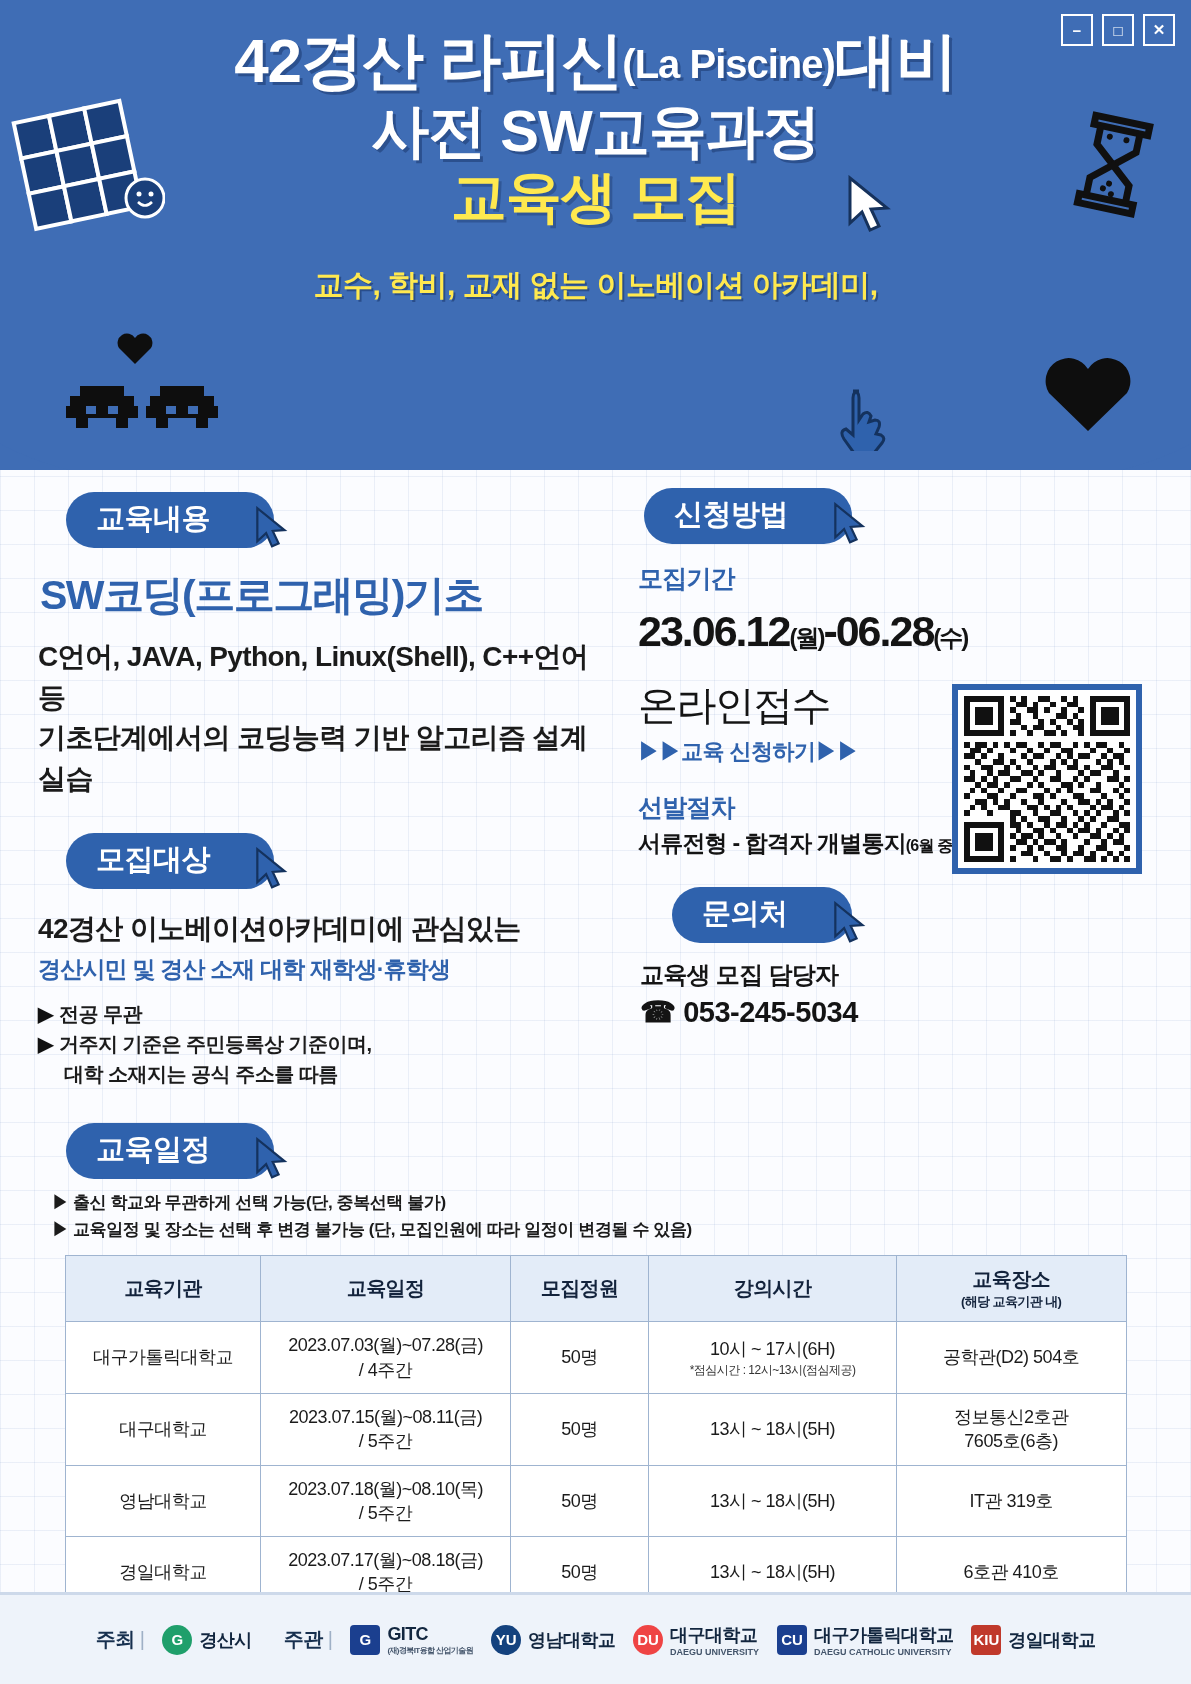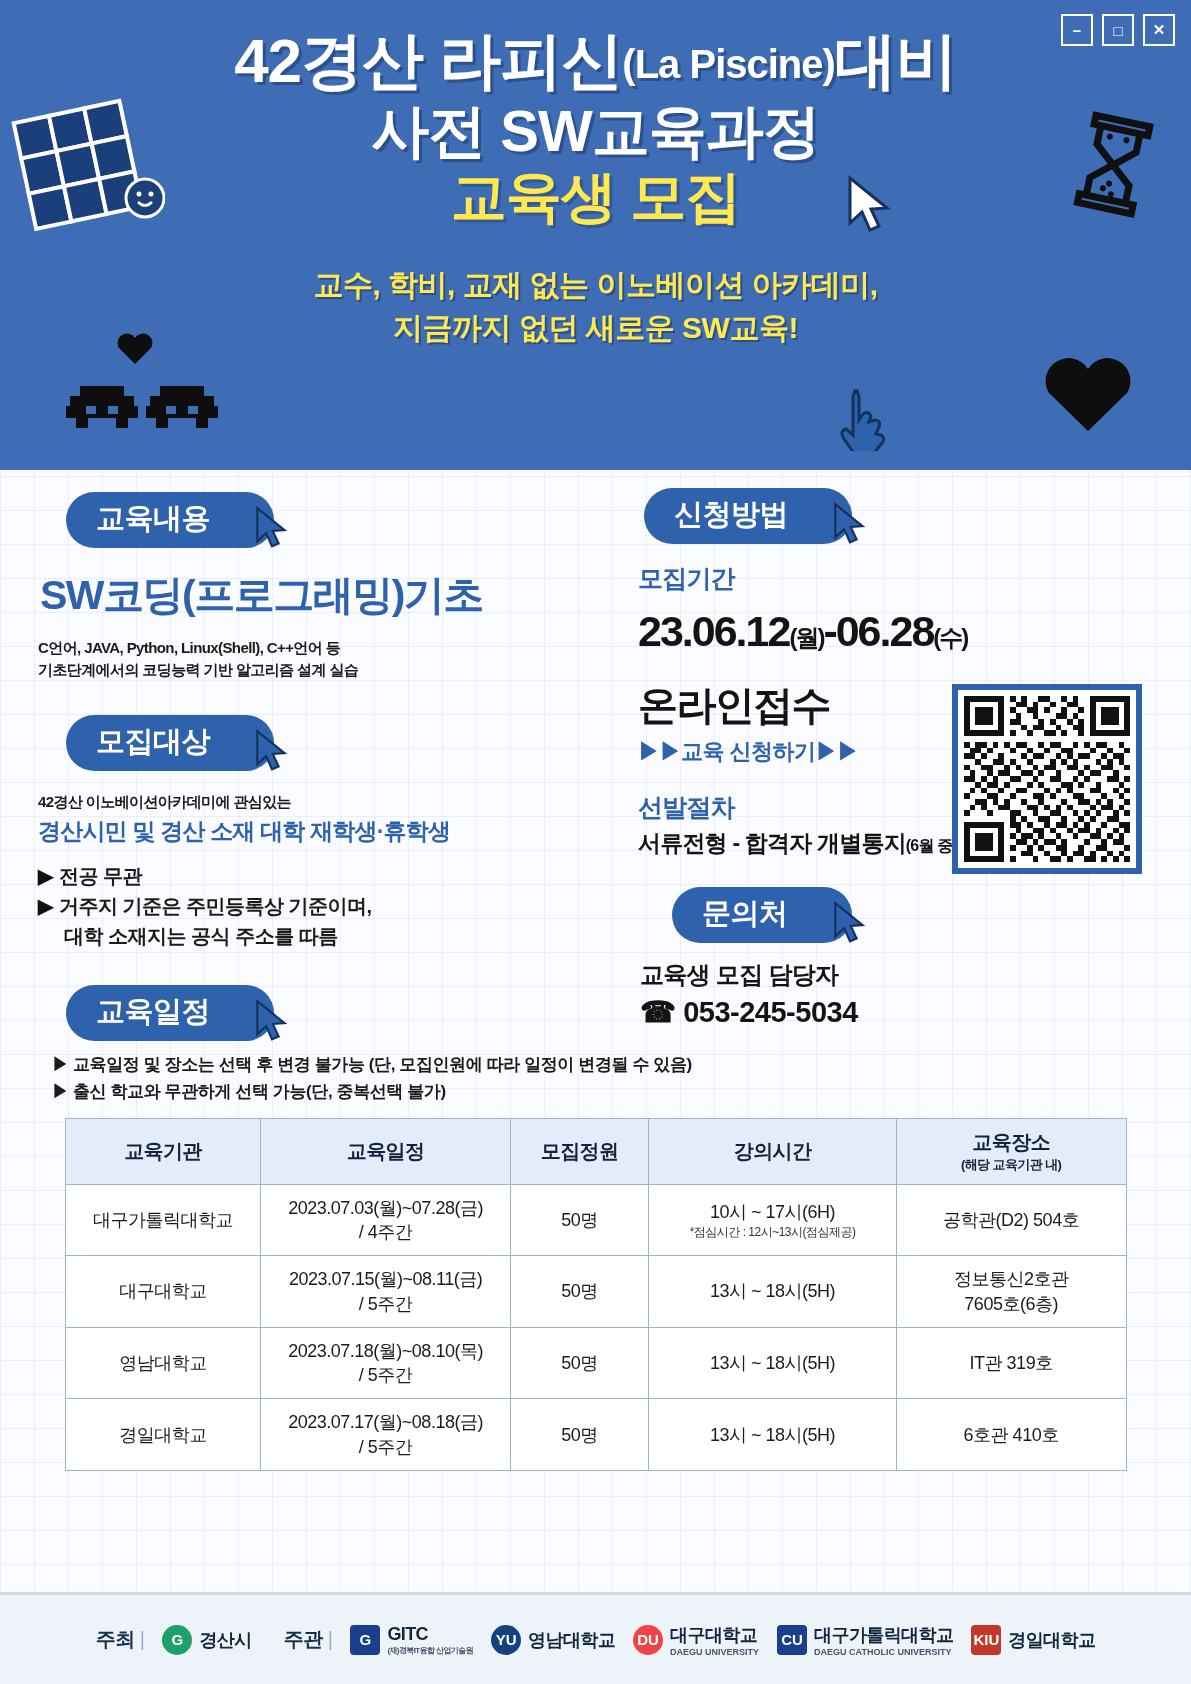--- a/index.html
+++ b/index.html
@@ -94,33 +94,33 @@
     position: relative;
     letter-spacing: -0.5px;
   }
   .pill-wrap { position: relative; display: inline-block; margin-left: 32px; }
   .pill-cursor {
     position: absolute; right: -18px; top: 14px;
     width: 40px; height: 44px;
   }
 
   .h-big { font-size: 41px; font-weight: 900; color: #2f62ad; letter-spacing: -1.5px; margin: 20px 0 14px 2px; }
-  .p-bold { font-size: 15px; font-weight: 800; color: #1b1b1b; line-height: 1.45; letter-spacing: -0.6px; }
+  .p-bold { font-size: 28px; font-weight: 800; color: #1b1b1b; line-height: 1.45; letter-spacing: -0.6px; }
   .p-blue { font-size: 23px; font-weight: 900; color: #2f62ad; letter-spacing: -0.8px; }
   .bullet { font-size: 20px; color: #1b1b1b; font-weight: 600; line-height: 1.5; letter-spacing: -0.5px; }
   .bullet .arw { color: #111; margin-right: 6px; }
 
   .sec { margin-top: 26px; }
   .sec-body { margin: 16px 0 0 4px; }
 
   
   .r-label { font-size: 25px; font-weight: 900; color: #2f62ad; letter-spacing: -0.8px; }
   .r-date { font-size: 43px; font-weight: 900; color: #141414; letter-spacing: -2px; margin-top: 12px; }
   .r-date .sm { font-size: 24px; }
-  .r-online { font-size: 40px; font-weight: 700; color: #141414; letter-spacing: -1.6px; margin-top: 12px; }
+  .r-online { font-size: 40px; font-weight: 400; color: #141414; letter-spacing: -1.6px; margin-top: 12px; }
   .r-apply { font-size: 22px; font-weight: 900; color: #2f62ad; letter-spacing: -0.5px; margin-top: 4px; }
   .r-proc { font-size: 23px; font-weight: 900; color: #141414; letter-spacing: -0.8px; margin-top: 4px; }
   .r-proc .sm { font-size: 16px; font-weight: 700; }
   .contact-name { font-size: 24px; font-weight: 800; color: #141414; letter-spacing: -0.7px; }
   .contact-tel { font-size: 29px; font-weight: 900; color: #141414; letter-spacing: -0.5px; margin-top: 4px; }
 
   .qr { position: absolute; right: 10px; top: 196px; width: 190px; height: 190px; border: 6px solid #2f62ad; background: #fff; padding: 6px; }
   .qr svg { display: block; width: 100%; height: 100%; }
 
   .right-rel { position: relative; }
@@ -266,21 +266,20 @@
     </div>
 
     <div class="hdr-inner">
       <div class="title-line1">
         <span>42경산 라피신</span><span class="paren">(La Piscine)</span><span>대비</span>
       </div>
       <div class="title-line2">사전 SW교육과정</div>
       <div class="title-line3">교육생 모집</div>
       <div class="subtitle">
         <div>교수, 학비, 교재 없는 이노베이션 아카데미,</div>
-        <div>지금까지 없던 새로운 SW교육!</div>
       </div>
     </div>
   </div>
 
   <div class="body-wrap">
     <div class="cols">
 
       <div class="col-left">
 
         <div class="sec" style="margin-top:4px;">
@@ -604,22 +603,22 @@
                 <rect x="26" y="28" width="1" height="1"></rect>
                 <rect x="28" y="28" width="1" height="1"></rect>
             </g>
           </svg>
         </div>
 
       </div>
     </div>
 
     <div class="tbl-notes">
+      <div><span class="arw">▶</span> <span>출신 학교와 무관하게 선택 가능(단, 중복선택 불가)</span></div>
       <div><span class="arw">▶</span> <span>교육일정 및 장소는 선택 후 변경 불가능 (단, 모집인원에 따라 일정이 변경될 수 있음)</span></div>
-      <div><span class="arw">▶</span> <span>출신 학교와 무관하게 선택 가능(단, 중복선택 불가)</span></div>
     </div>
 
     <table>
       <thead>
         <tr>
           <th style="width:198px"><span>교육기관</span></th>
           <th style="width:250px"><span>교육일정</span></th>
           <th style="width:140px"><span>모집정원</span></th>
           <th style="width:250px"><span>강의시간</span></th>
           <th style="width:232px">

